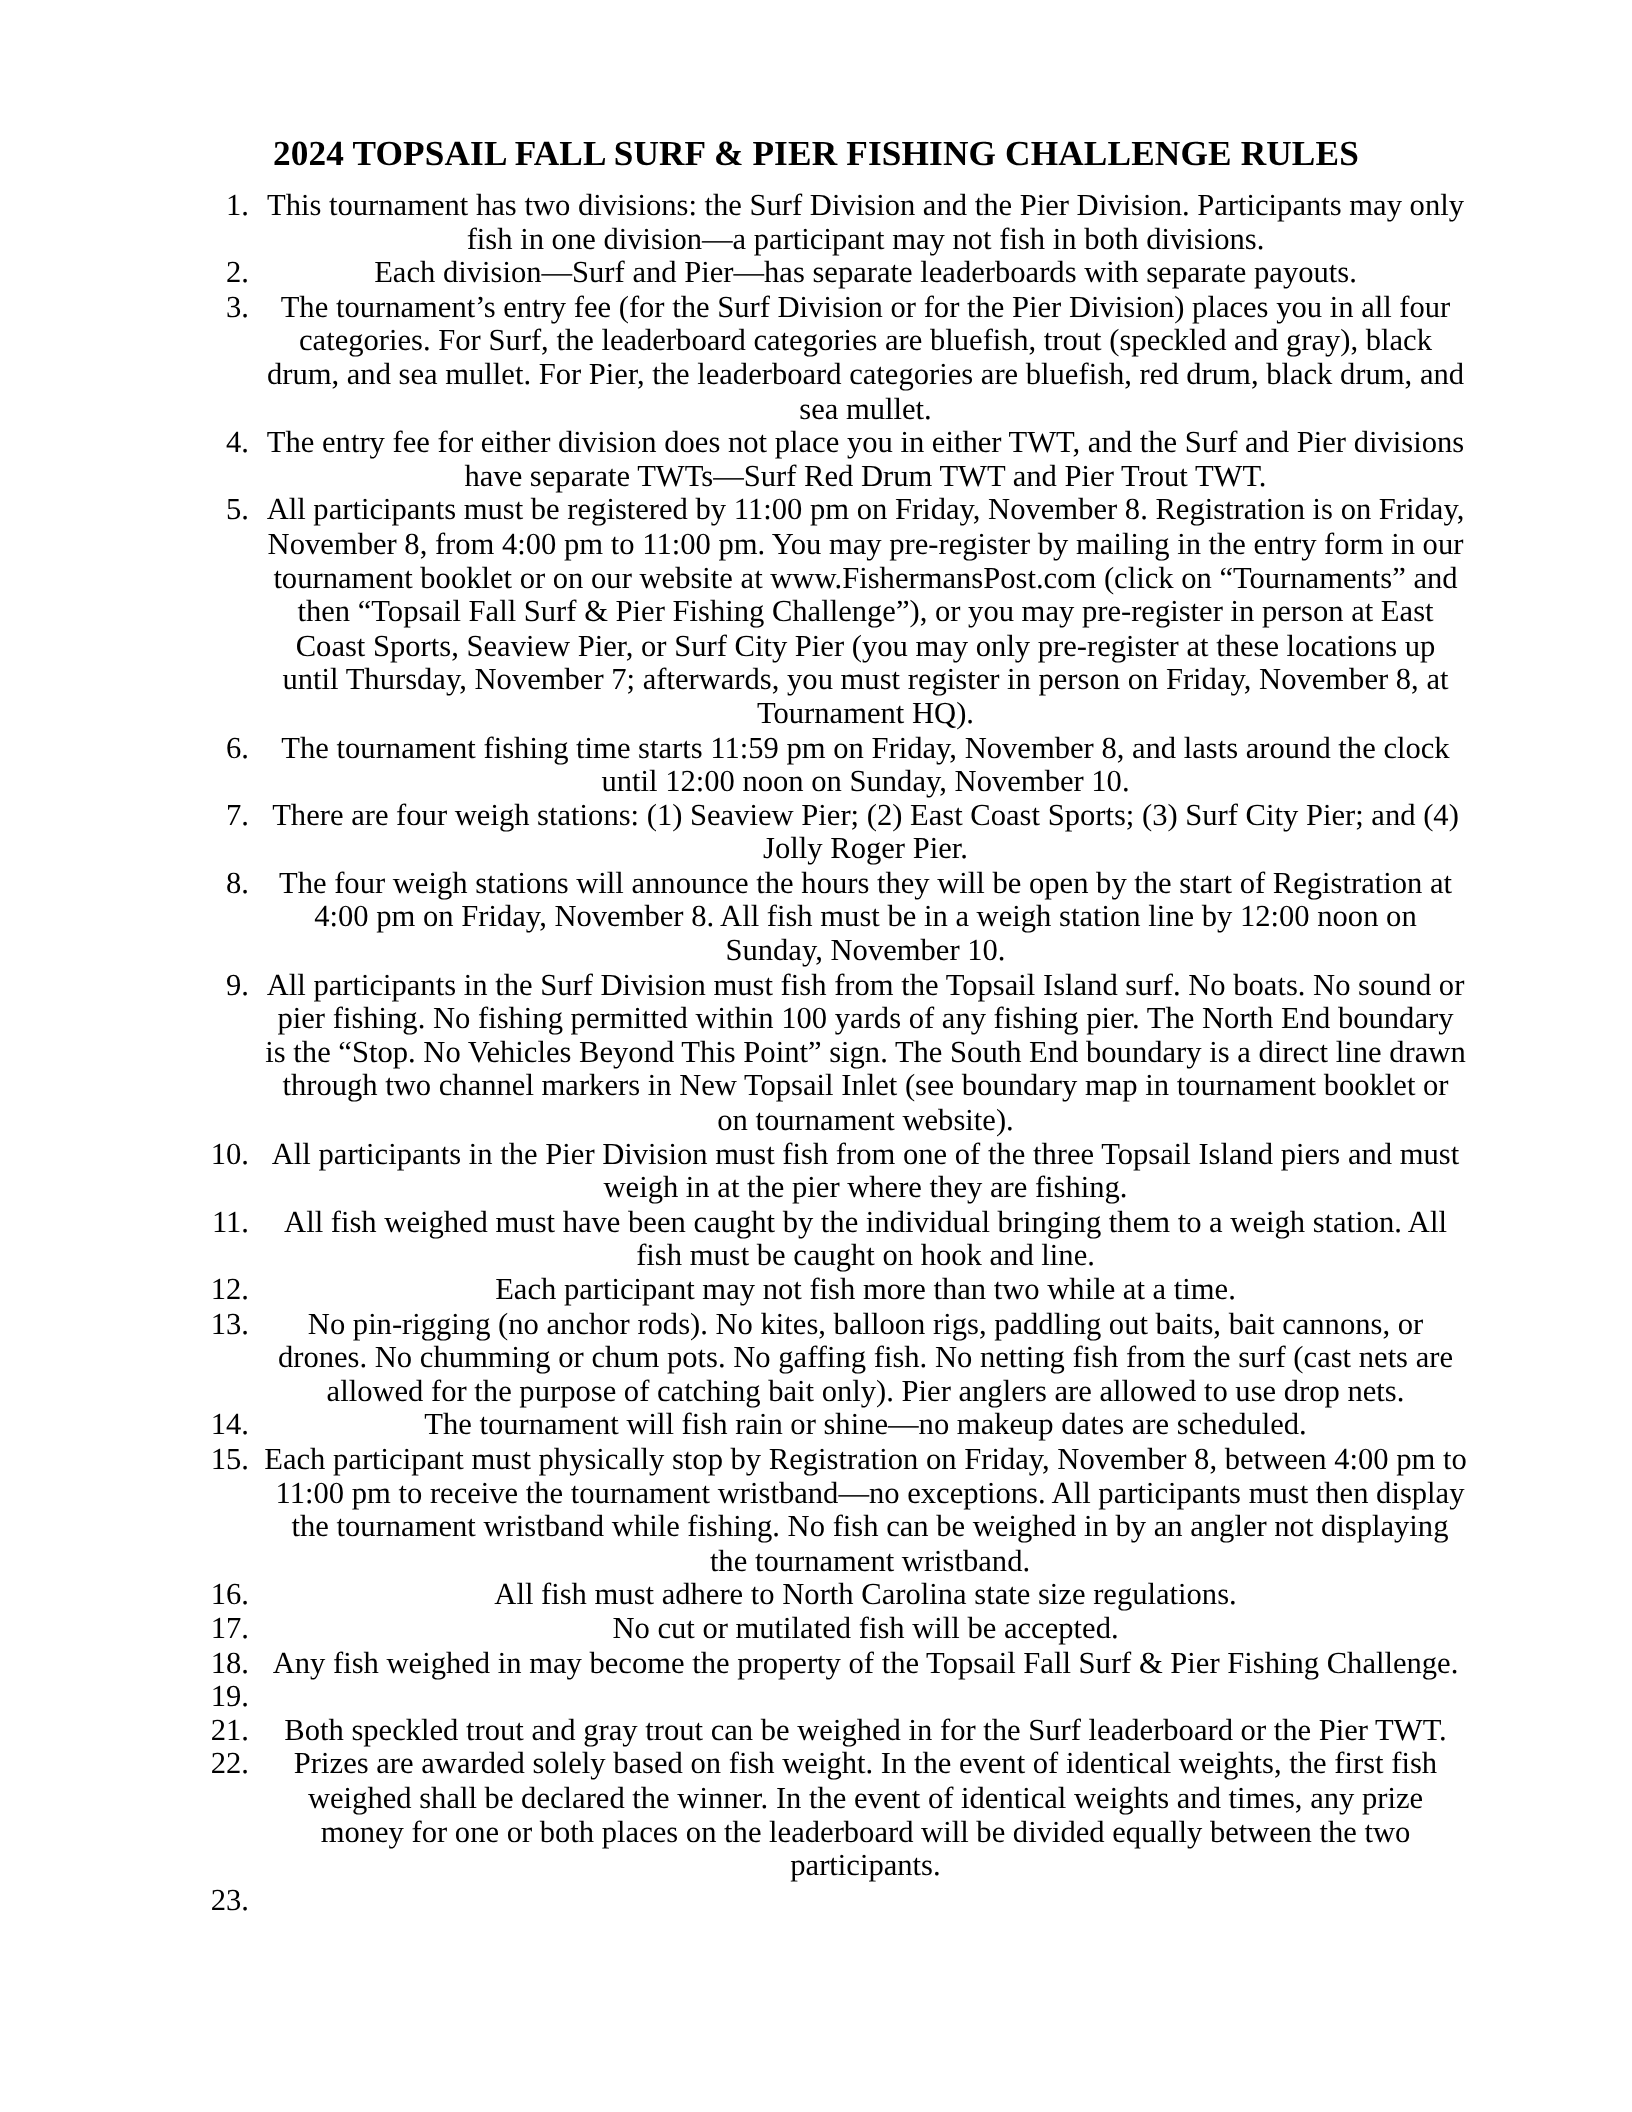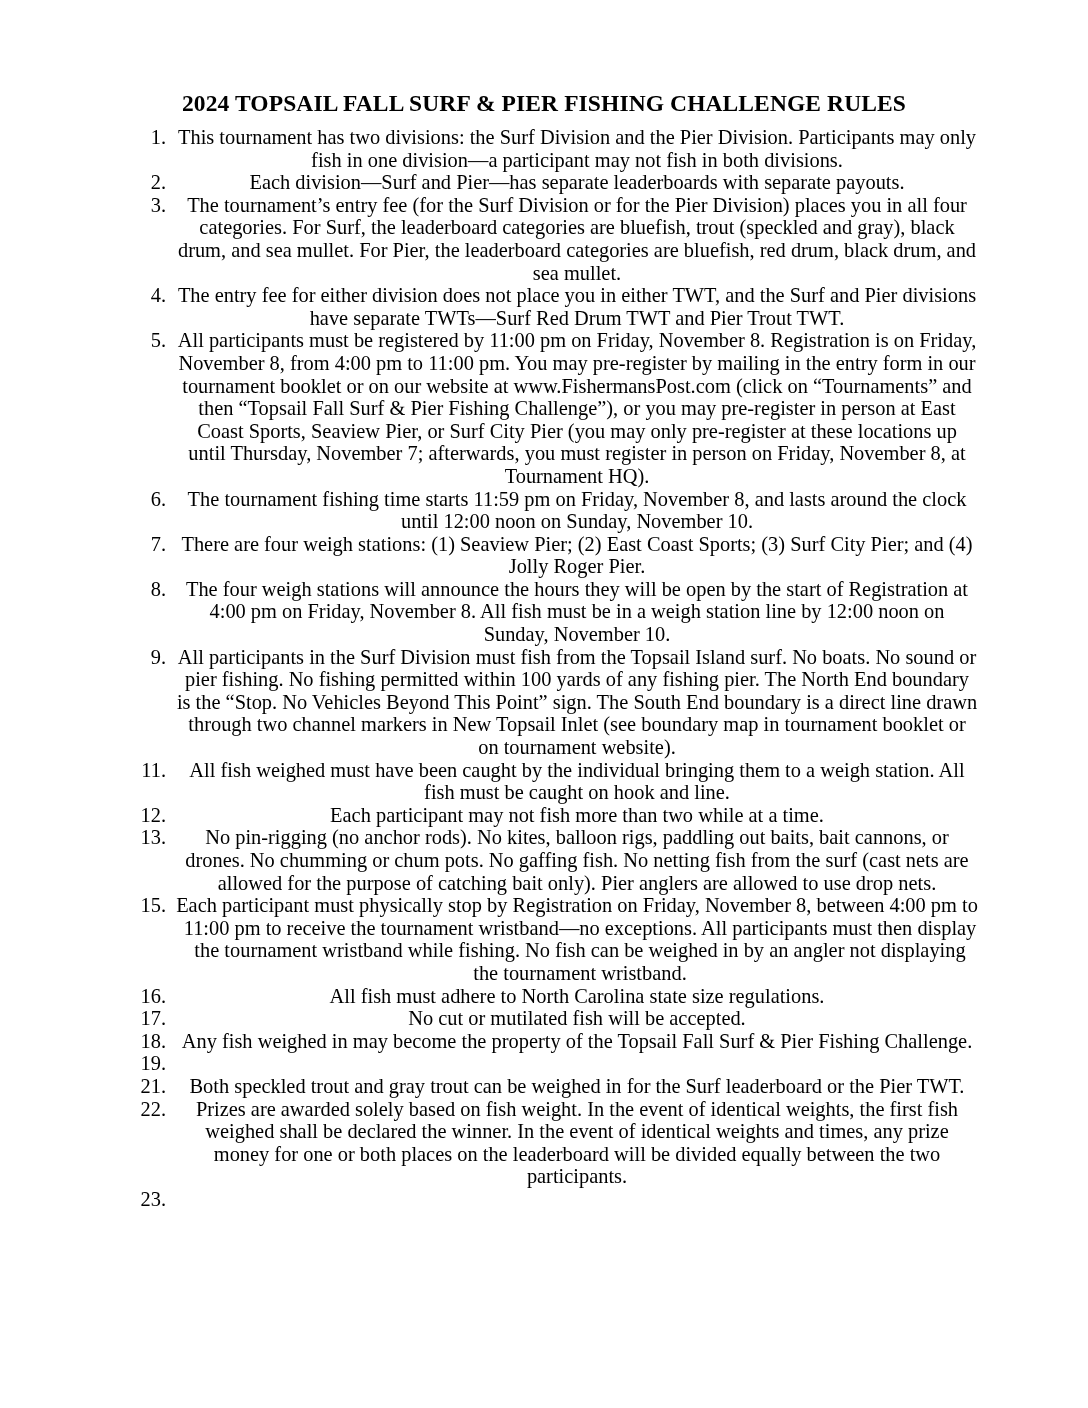--- a/index.html
+++ b/index.html
@@ -111,30 +111,38 @@
       </li>
       <li class="rule-item">
         <span class="rule-number">8.</span>
         <span class="rule-text">The four weigh stations will announce the hours they will be open by the start of Registration at 4:00 pm on Friday, November 8. All fish must be in a weigh station line by 12:00 noon on Sunday, November 10.</span>
       </li>
       <li class="rule-item">
         <span class="rule-number">9.</span>
         <span class="rule-text">All participants in the Surf Division must fish from the Topsail Island surf. No boats. No sound or pier fishing. No fishing permitted within 100 yards of any fishing pier. The North End boundary is the “Stop. No Vehicles Beyond This Point” sign. The South End boundary is a direct line drawn through two channel markers in New Topsail Inlet (see boundary map in tournament booklet or on tournament website).</span>
       </li>
       <li class="rule-item">
+        <span class="rule-number">10.</span>
+        <span class="rule-text">All participants in the Pier Division must fish from one of the three Topsail Island piers and must weigh in at the pier where they are fishing.</span>
+      </li>
+      <li class="rule-item">
         <span class="rule-number">11.</span>
         <span class="rule-text">All fish weighed must have been caught by the individual bringing them to a weigh station. All fish must be caught on hook and line.</span>
       </li>
       <li class="rule-item">
         <span class="rule-number">12.</span>
         <span class="rule-text">Each participant may not fish more than two while at a time.</span>
       </li>
       <li class="rule-item">
         <span class="rule-number">13.</span>
         <span class="rule-text">No pin-rigging (no anchor rods). No kites, balloon rigs, paddling out baits, bait cannons, or drones. No chumming or chum pots. No gaffing fish. No netting fish from the surf (cast nets are allowed for the purpose of catching bait only). Pier anglers are allowed to use drop nets.</span>
+      </li>
+      <li class="rule-item">
+        <span class="rule-number">14.</span>
+        <span class="rule-text">The tournament will fish rain or shine—no makeup dates are scheduled.</span>
       </li>
       <li class="rule-item extra-indent">
         <span class="rule-number">15.</span>
         <span class="rule-text">Each participant must physically stop by Registration on Friday, November 8, between 4:00 pm to 11:00 pm to receive the tournament wristband—no exceptions. All participants must then display the tournament wristband while fishing. No fish can be weighed in by an angler not displaying the tournament wristband.</span>
       </li>
       <li class="rule-item">
         <span class="rule-number">16.</span>
         <span class="rule-text">All fish must adhere to North Carolina state size regulations.</span>
       </li>
       <li class="rule-item">

